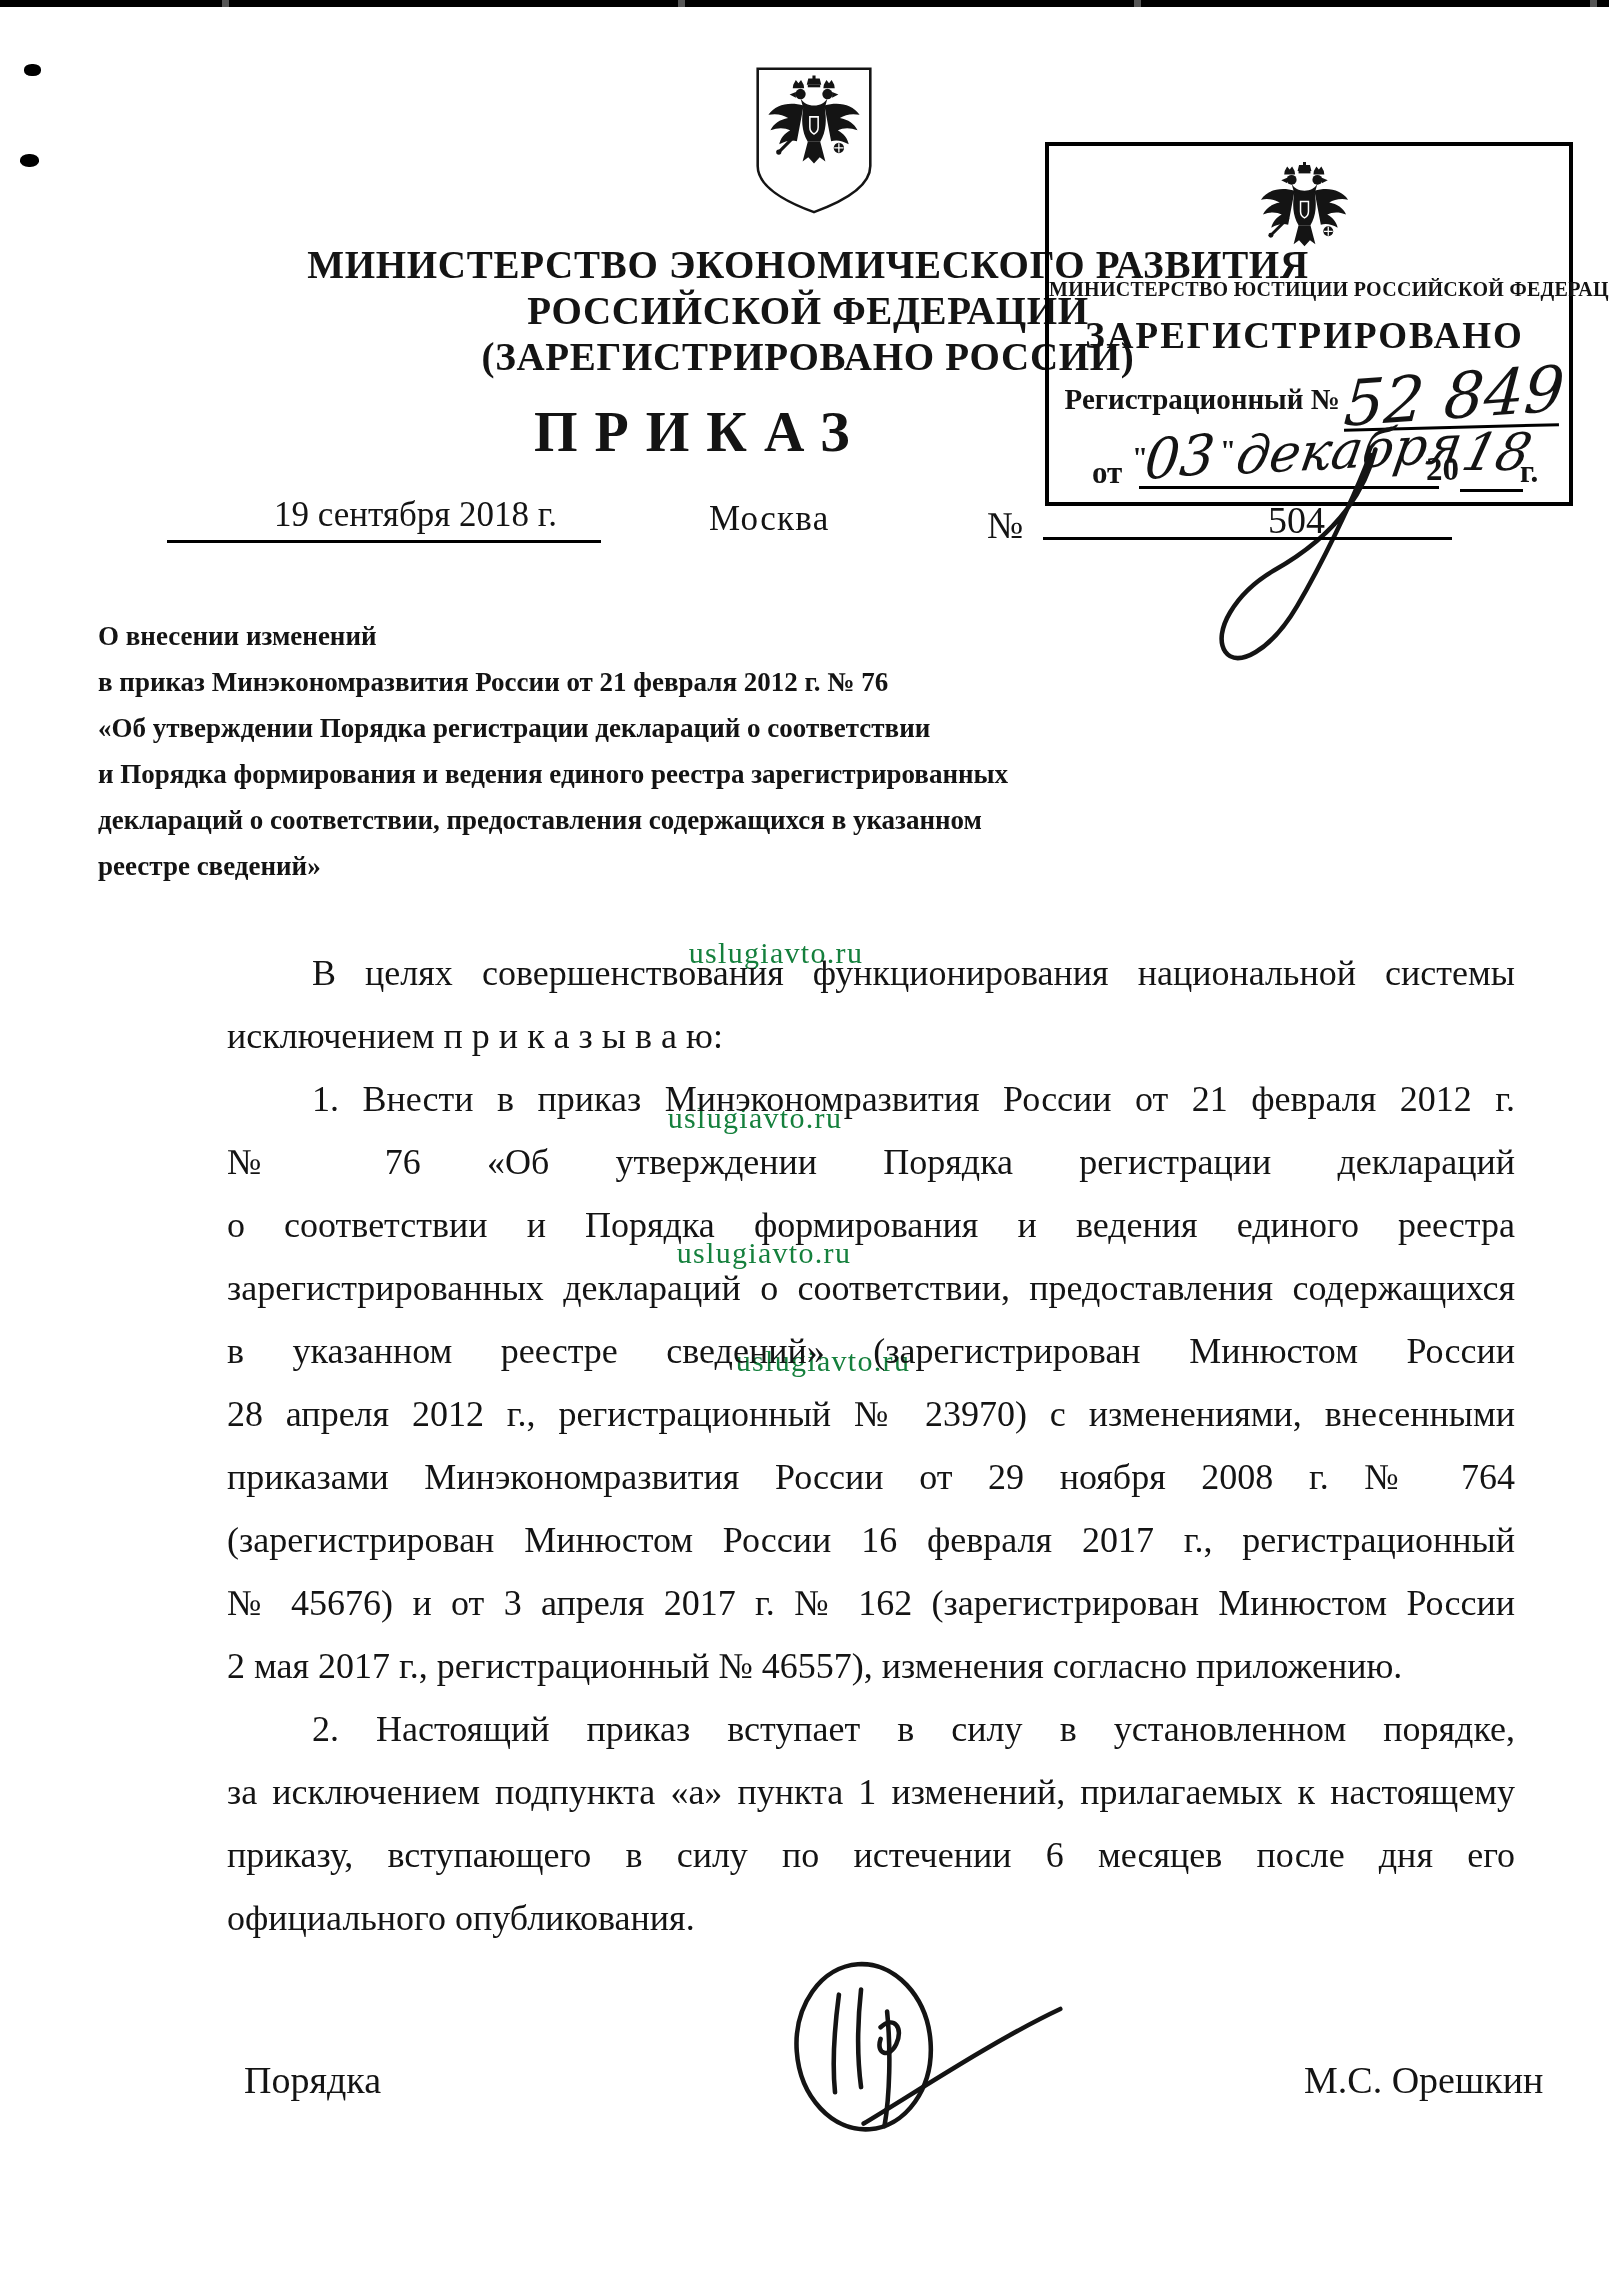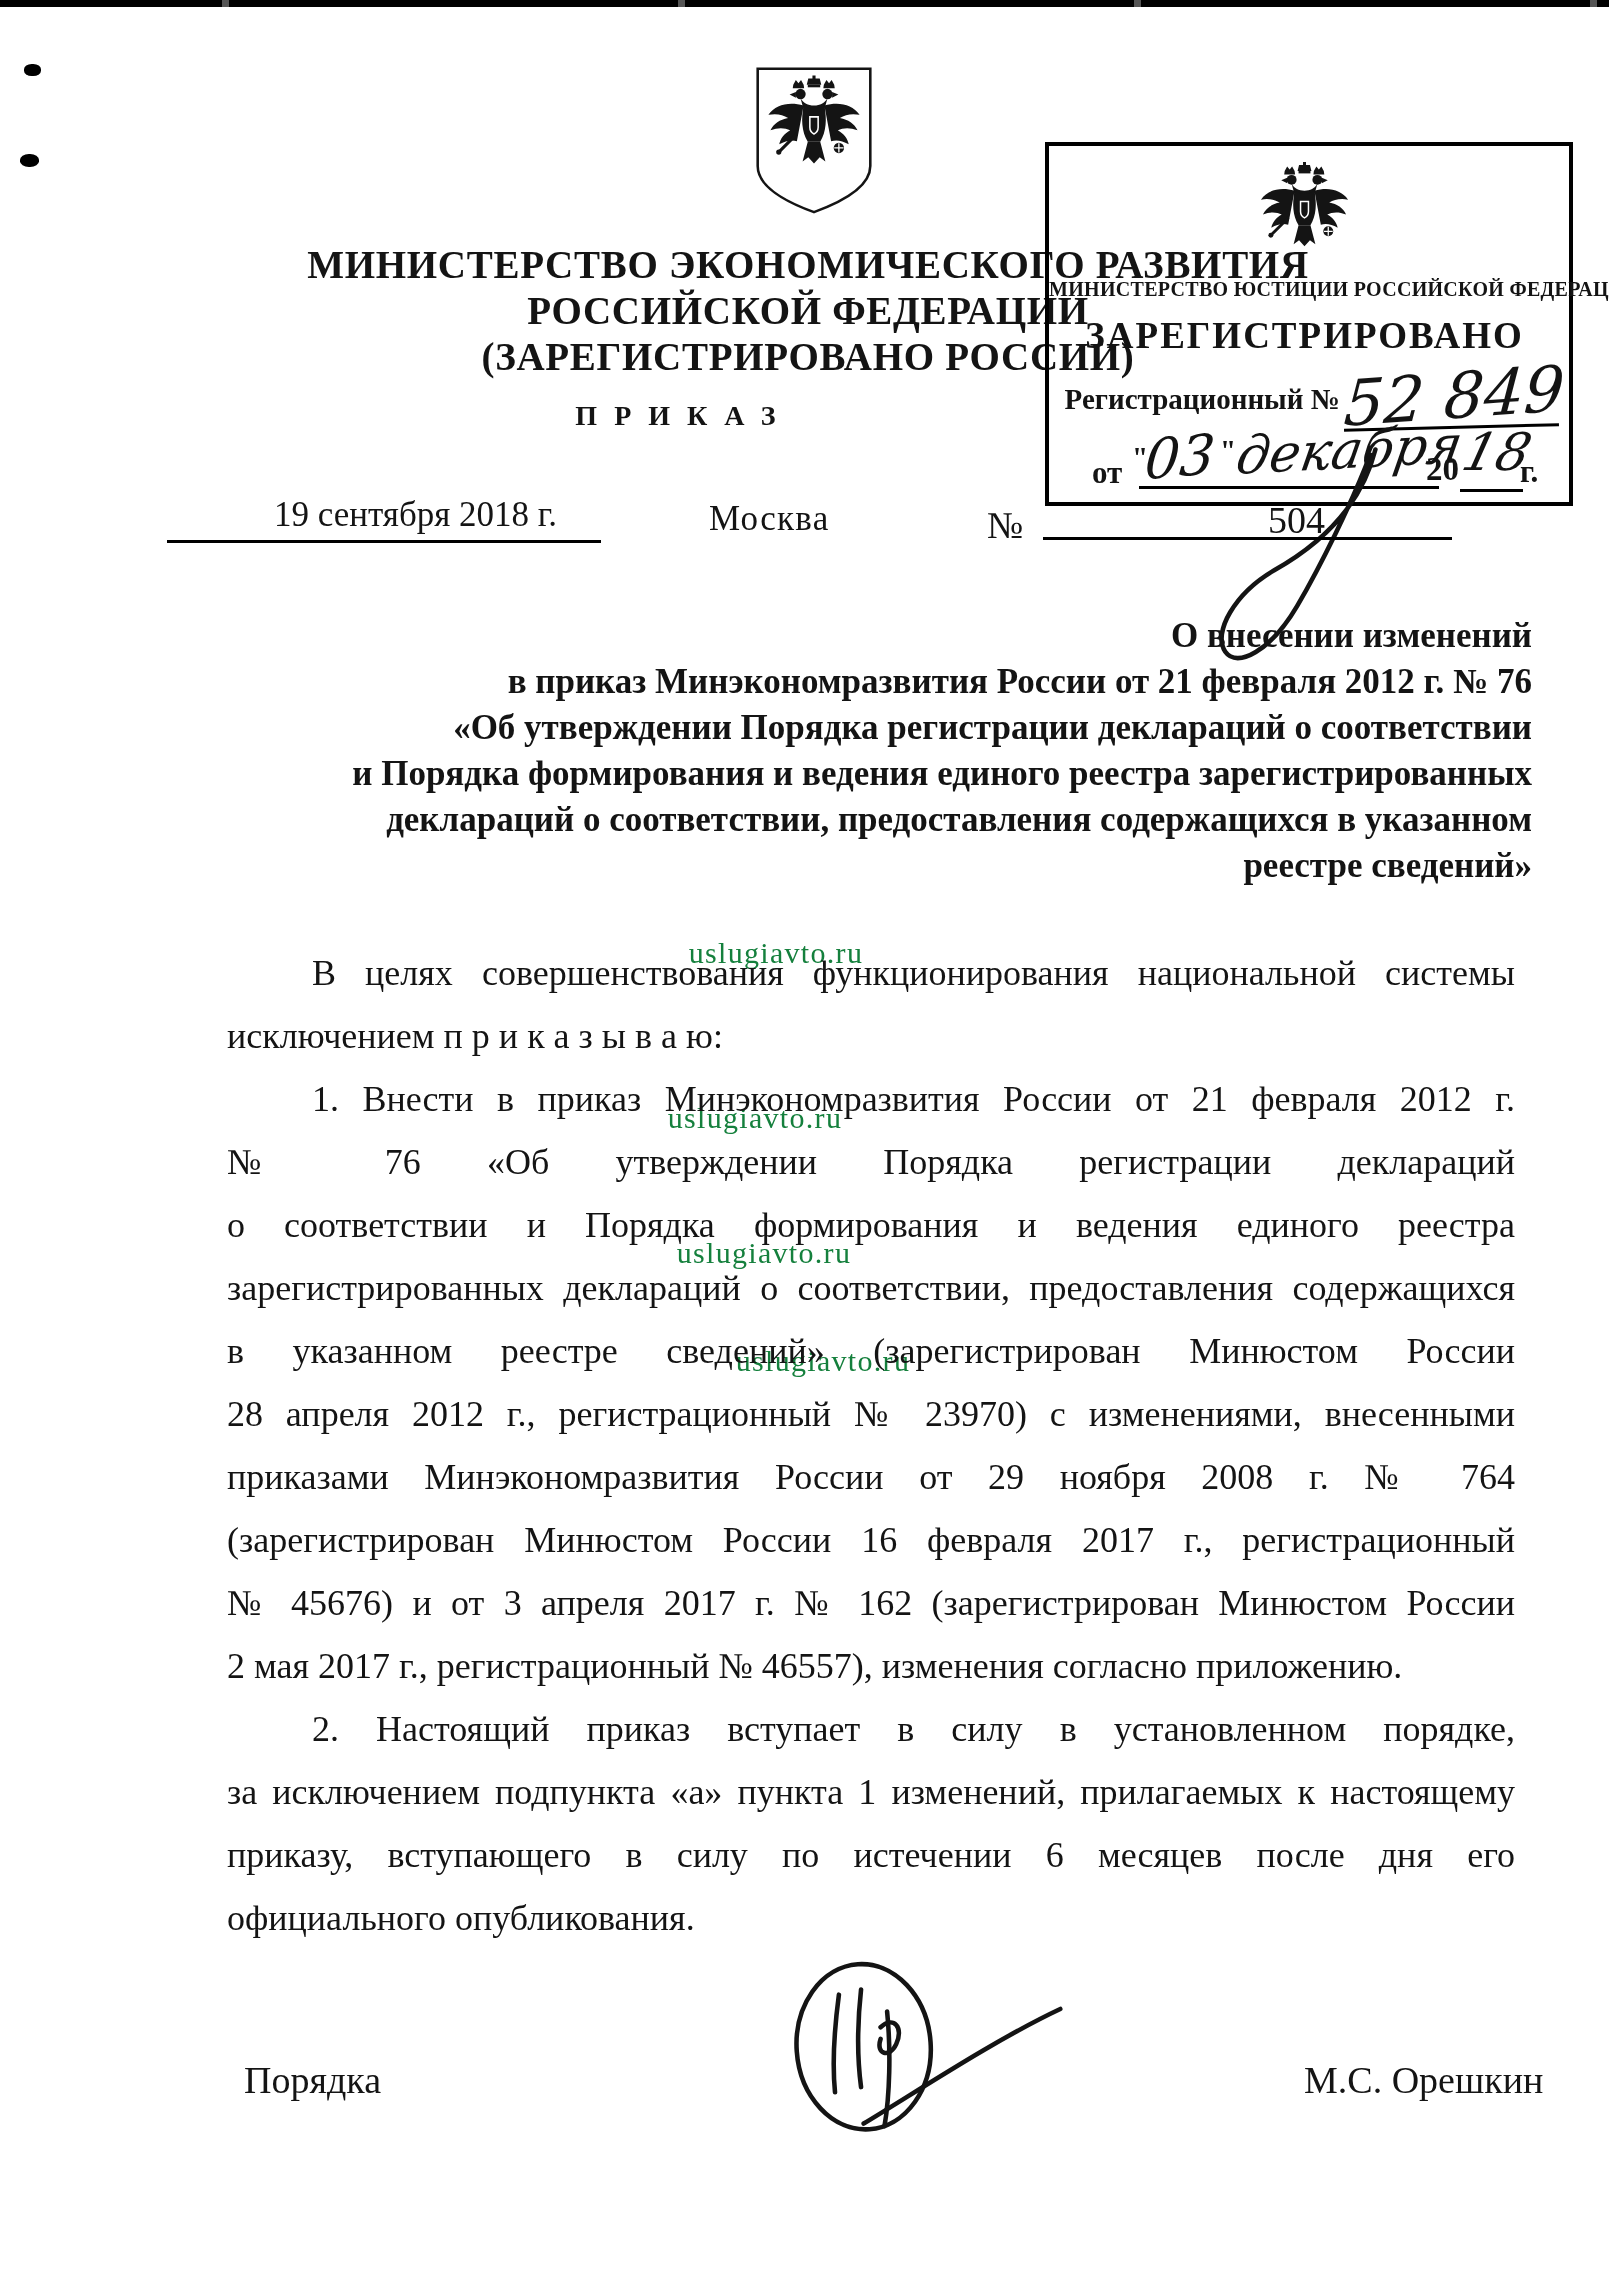--- a/index.html
+++ b/index.html
@@ -7,21 +7,21 @@
         font-family:"Liberation Serif","DejaVu Serif",serif;color:#141414;}
   .abs{position:absolute;}
   
   #top-band{left:0;top:0;width:1609px;height:6.5px;
     background:repeating-linear-gradient(90deg,#000 0 222px,#555 222px 229px,#000 229px 456px);}
   .speck{background:#000;border-radius:45%;}
   
   #ministry-header{left:91px;top:242px;width:1434px;text-align:center;
     font-weight:bold;font-size:39px;line-height:46px;letter-spacing:0.7px;white-space:nowrap;}
   #order-title{left:534px;top:400px;width:300px;text-align:center;font-weight:bold;
-    font-size:28px;letter-spacing:17px;white-space:nowrap;}
+    font-size:56px;letter-spacing:17px;white-space:nowrap;}
   
   .dl{font-size:35px;white-space:nowrap;}
   #date-text{left:274px;top:495px;}
   #date-underline{left:167px;top:540px;width:434px;height:3.3px;background:#000;}
   #city-text{left:709px;top:499px;letter-spacing:1.3px;}
   #number-sign{left:987px;top:503px;font-size:38px;}
   #number-underline{left:1043px;top:537px;width:409px;height:2.6px;background:#000;}
   #number-value{left:1268px;top:498px;font-size:38px;}
   
   #stamp{left:1045px;top:142px;width:520px;height:356px;border:4.6px solid #000;background:transparent;}
@@ -37,22 +37,22 @@
   #stamp-qo{left:83px;top:295px;font-size:29px;font-weight:bold;}
   #stamp-day{left:96px;top:279px;font-size:55px;transform:rotate(-5deg) skewX(-10deg);}
   #stamp-qc{left:171px;top:288px;font-size:29px;font-weight:bold;}
   #stamp-month{left:188px;top:274px;font-size:52px;transform:rotate(-3deg) skewX(-12deg);white-space:nowrap;}
   #stamp-yearp{left:377px;top:305px;font-size:33px;font-weight:bold;}
   #stamp-yearw{left:415px;top:276px;font-size:52px;transform:skewX(-14deg);}
   #stamp-years{left:471px;top:308px;font-size:31px;font-weight:bold;}
   #stamp-date-underline{left:90px;top:340px;width:300px;height:3.3px;background:#000;}
   #stamp-year-underline{left:411px;top:343px;width:63px;height:3.3px;background:#000;}
   
-  #subject{left:98px;top:613px;width:1434px;text-align:right;font-weight:bold;
-    font-size:35px;line-height:46px;}
+  #subject{left:98px;top:613px;width:1434px;text-align:left;font-weight:bold;
+    font-size:27px;line-height:46px;}
   
   #body-block{left:227px;top:942px;width:1288px;font-size:36px;}
   .bl{position:relative;height:63px;line-height:63px;white-space:normal;overflow:hidden;}
   .bl.just{text-align:justify;}
   .bl.just::after{content:"";display:inline-block;width:100%;height:0;}
   .bl.indent{text-indent:85px;}
   
   .sig{font-size:38px;white-space:nowrap;}
   #minister-title{left:244px;top:2058px;}
   #minister-name{left:1304px;top:2058px;}

